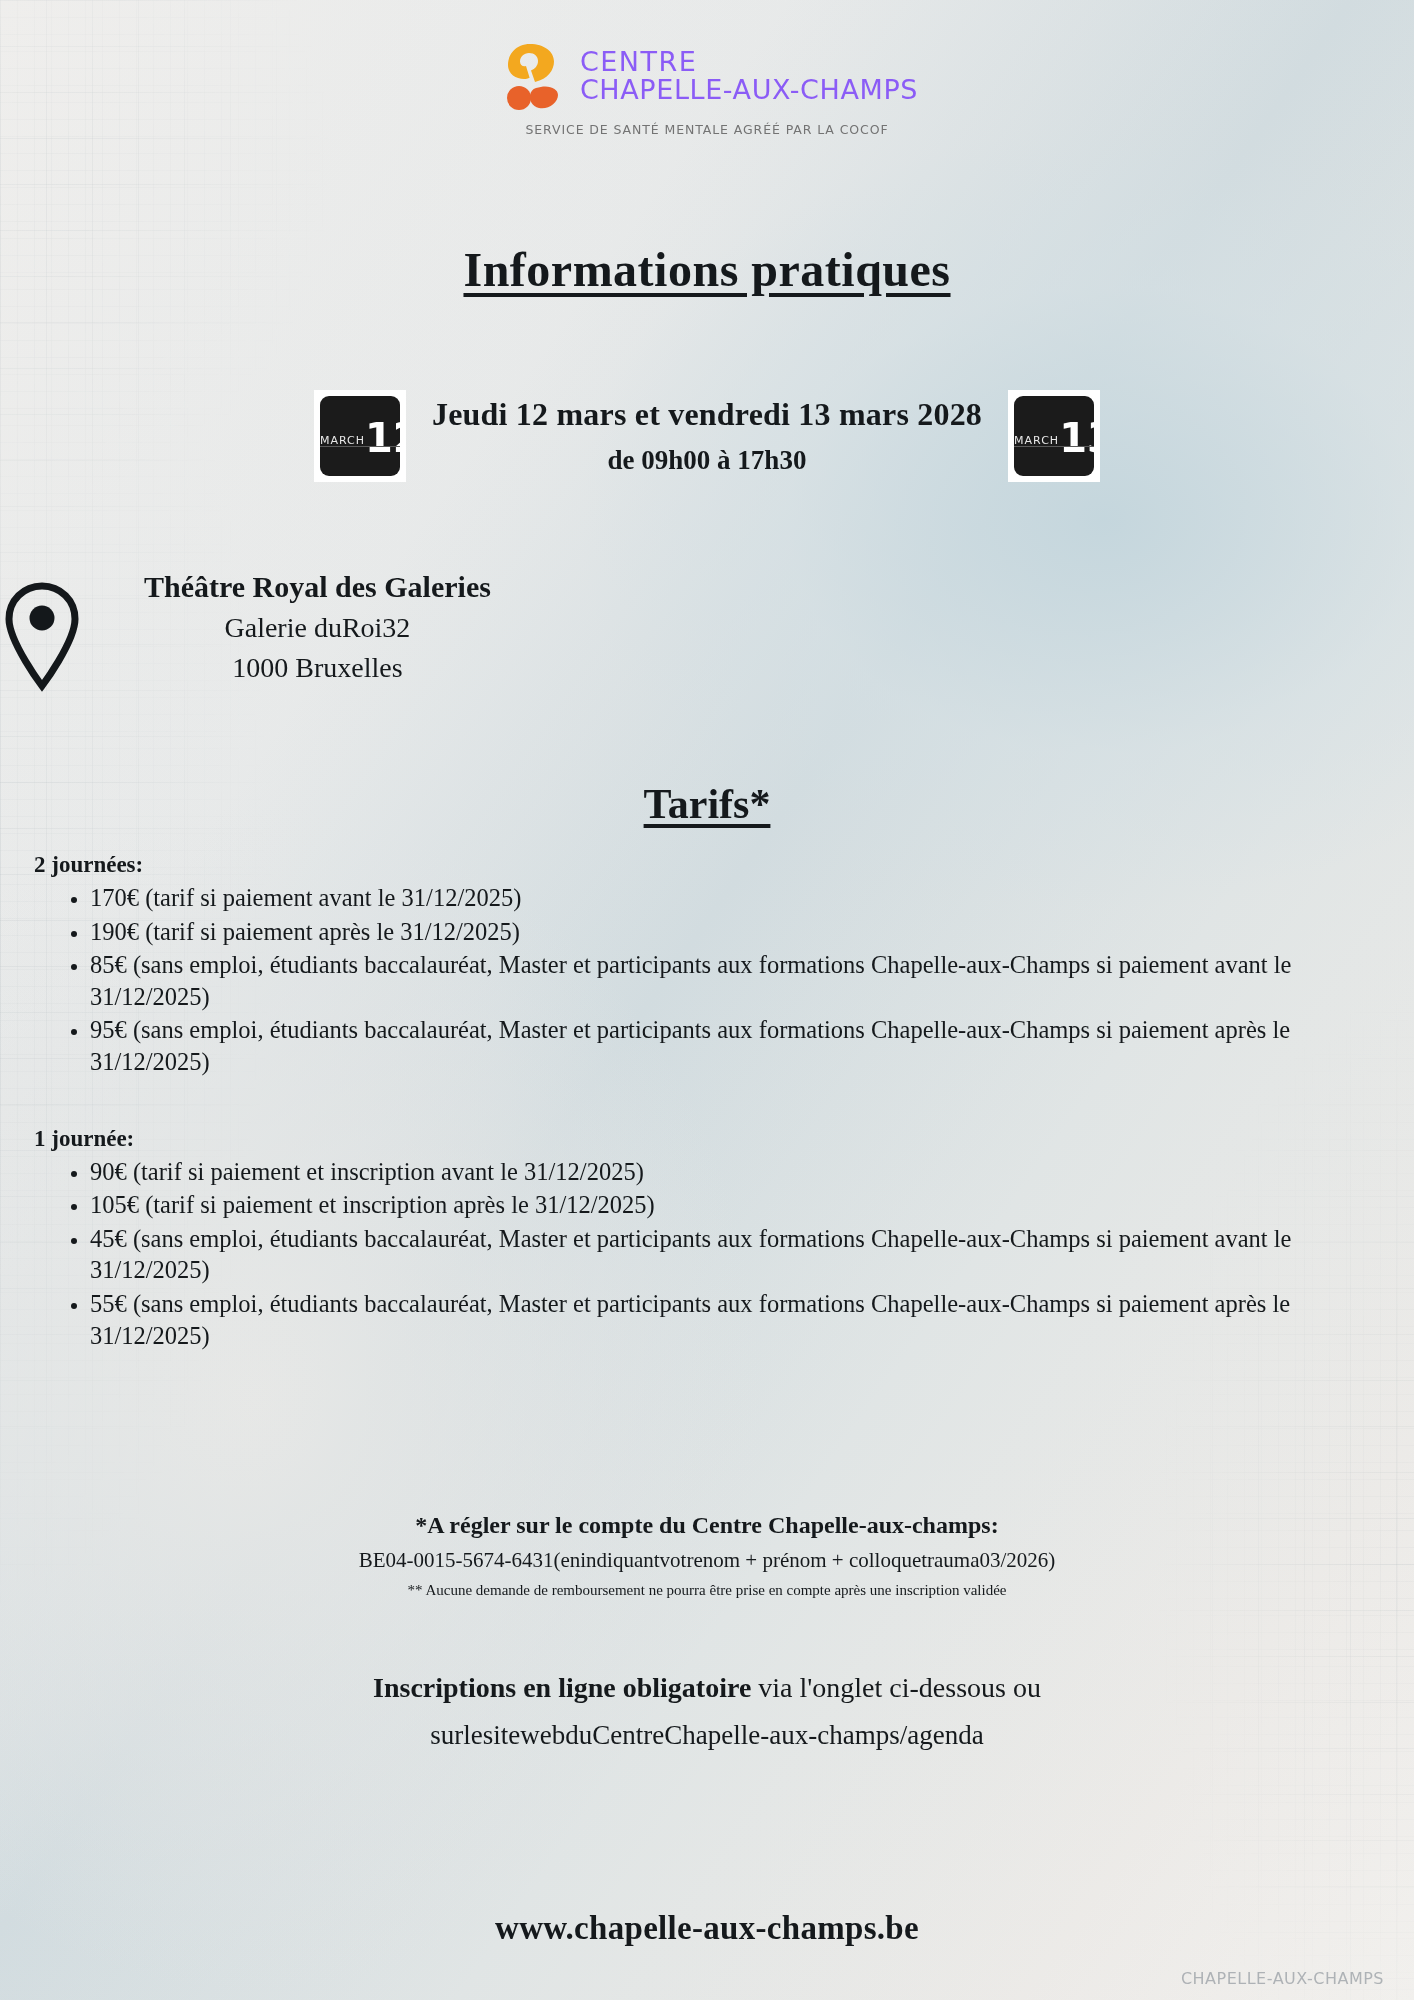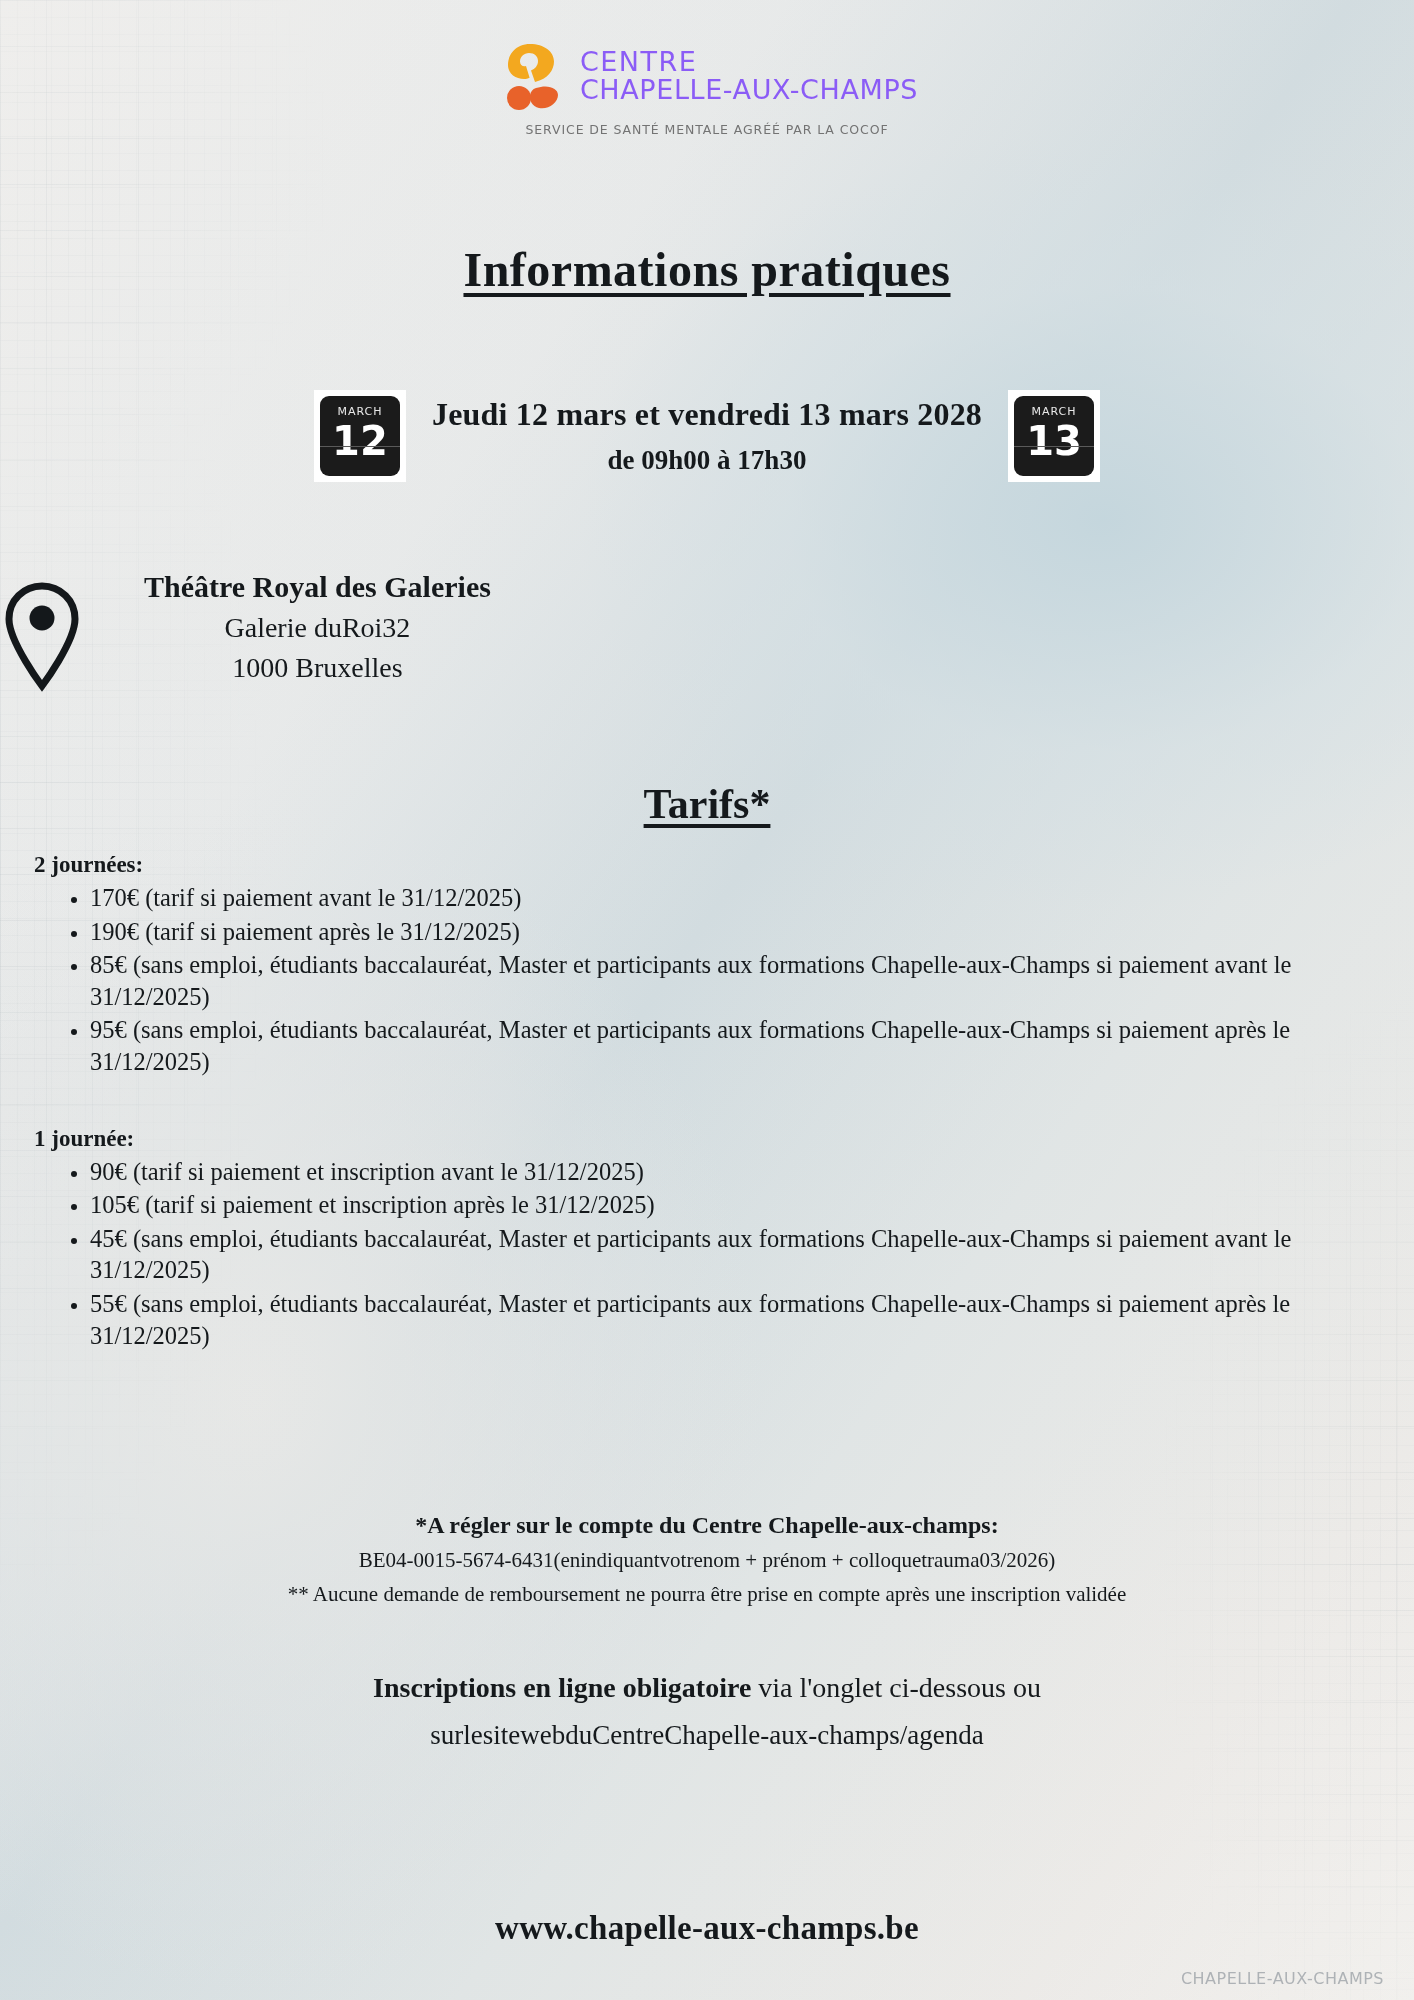--- a/index.html
+++ b/index.html
@@ -133,21 +133,21 @@
     box-sizing: border-box;
     display: inline-block;
   }
   .cal-inner {
     width: 100%;
     height: 100%;
     background: #1b1b1b;
     border-radius: 9px;
     color: #fff;
     display: flex;
-    flex-direction: column;
+    flex-direction: row;
     align-items: center;
     justify-content: flex-start;
     font-family: "DejaVu Sans", sans-serif;
     position: relative;
     overflow: hidden;
   }
   .cal-inner .m {
     font-size: 11px;
     letter-spacing: 1px;
     margin-top: 9px;
@@ -257,21 +257,21 @@
   }
   .account .a1 {
     font-size: 24px;
     font-weight: bold;
   }
   .account .a2 {
     font-size: 21px;
     margin-top: 9px;
   }
   .account .a3 {
-    font-size: 21px;
+    font-size: 15px;
     margin-top: 9px;
   }
 
   
   .inscriptions {
     position: absolute;
     top: 1672px;
     left: 0;
     right: 0;
     text-align: center;

